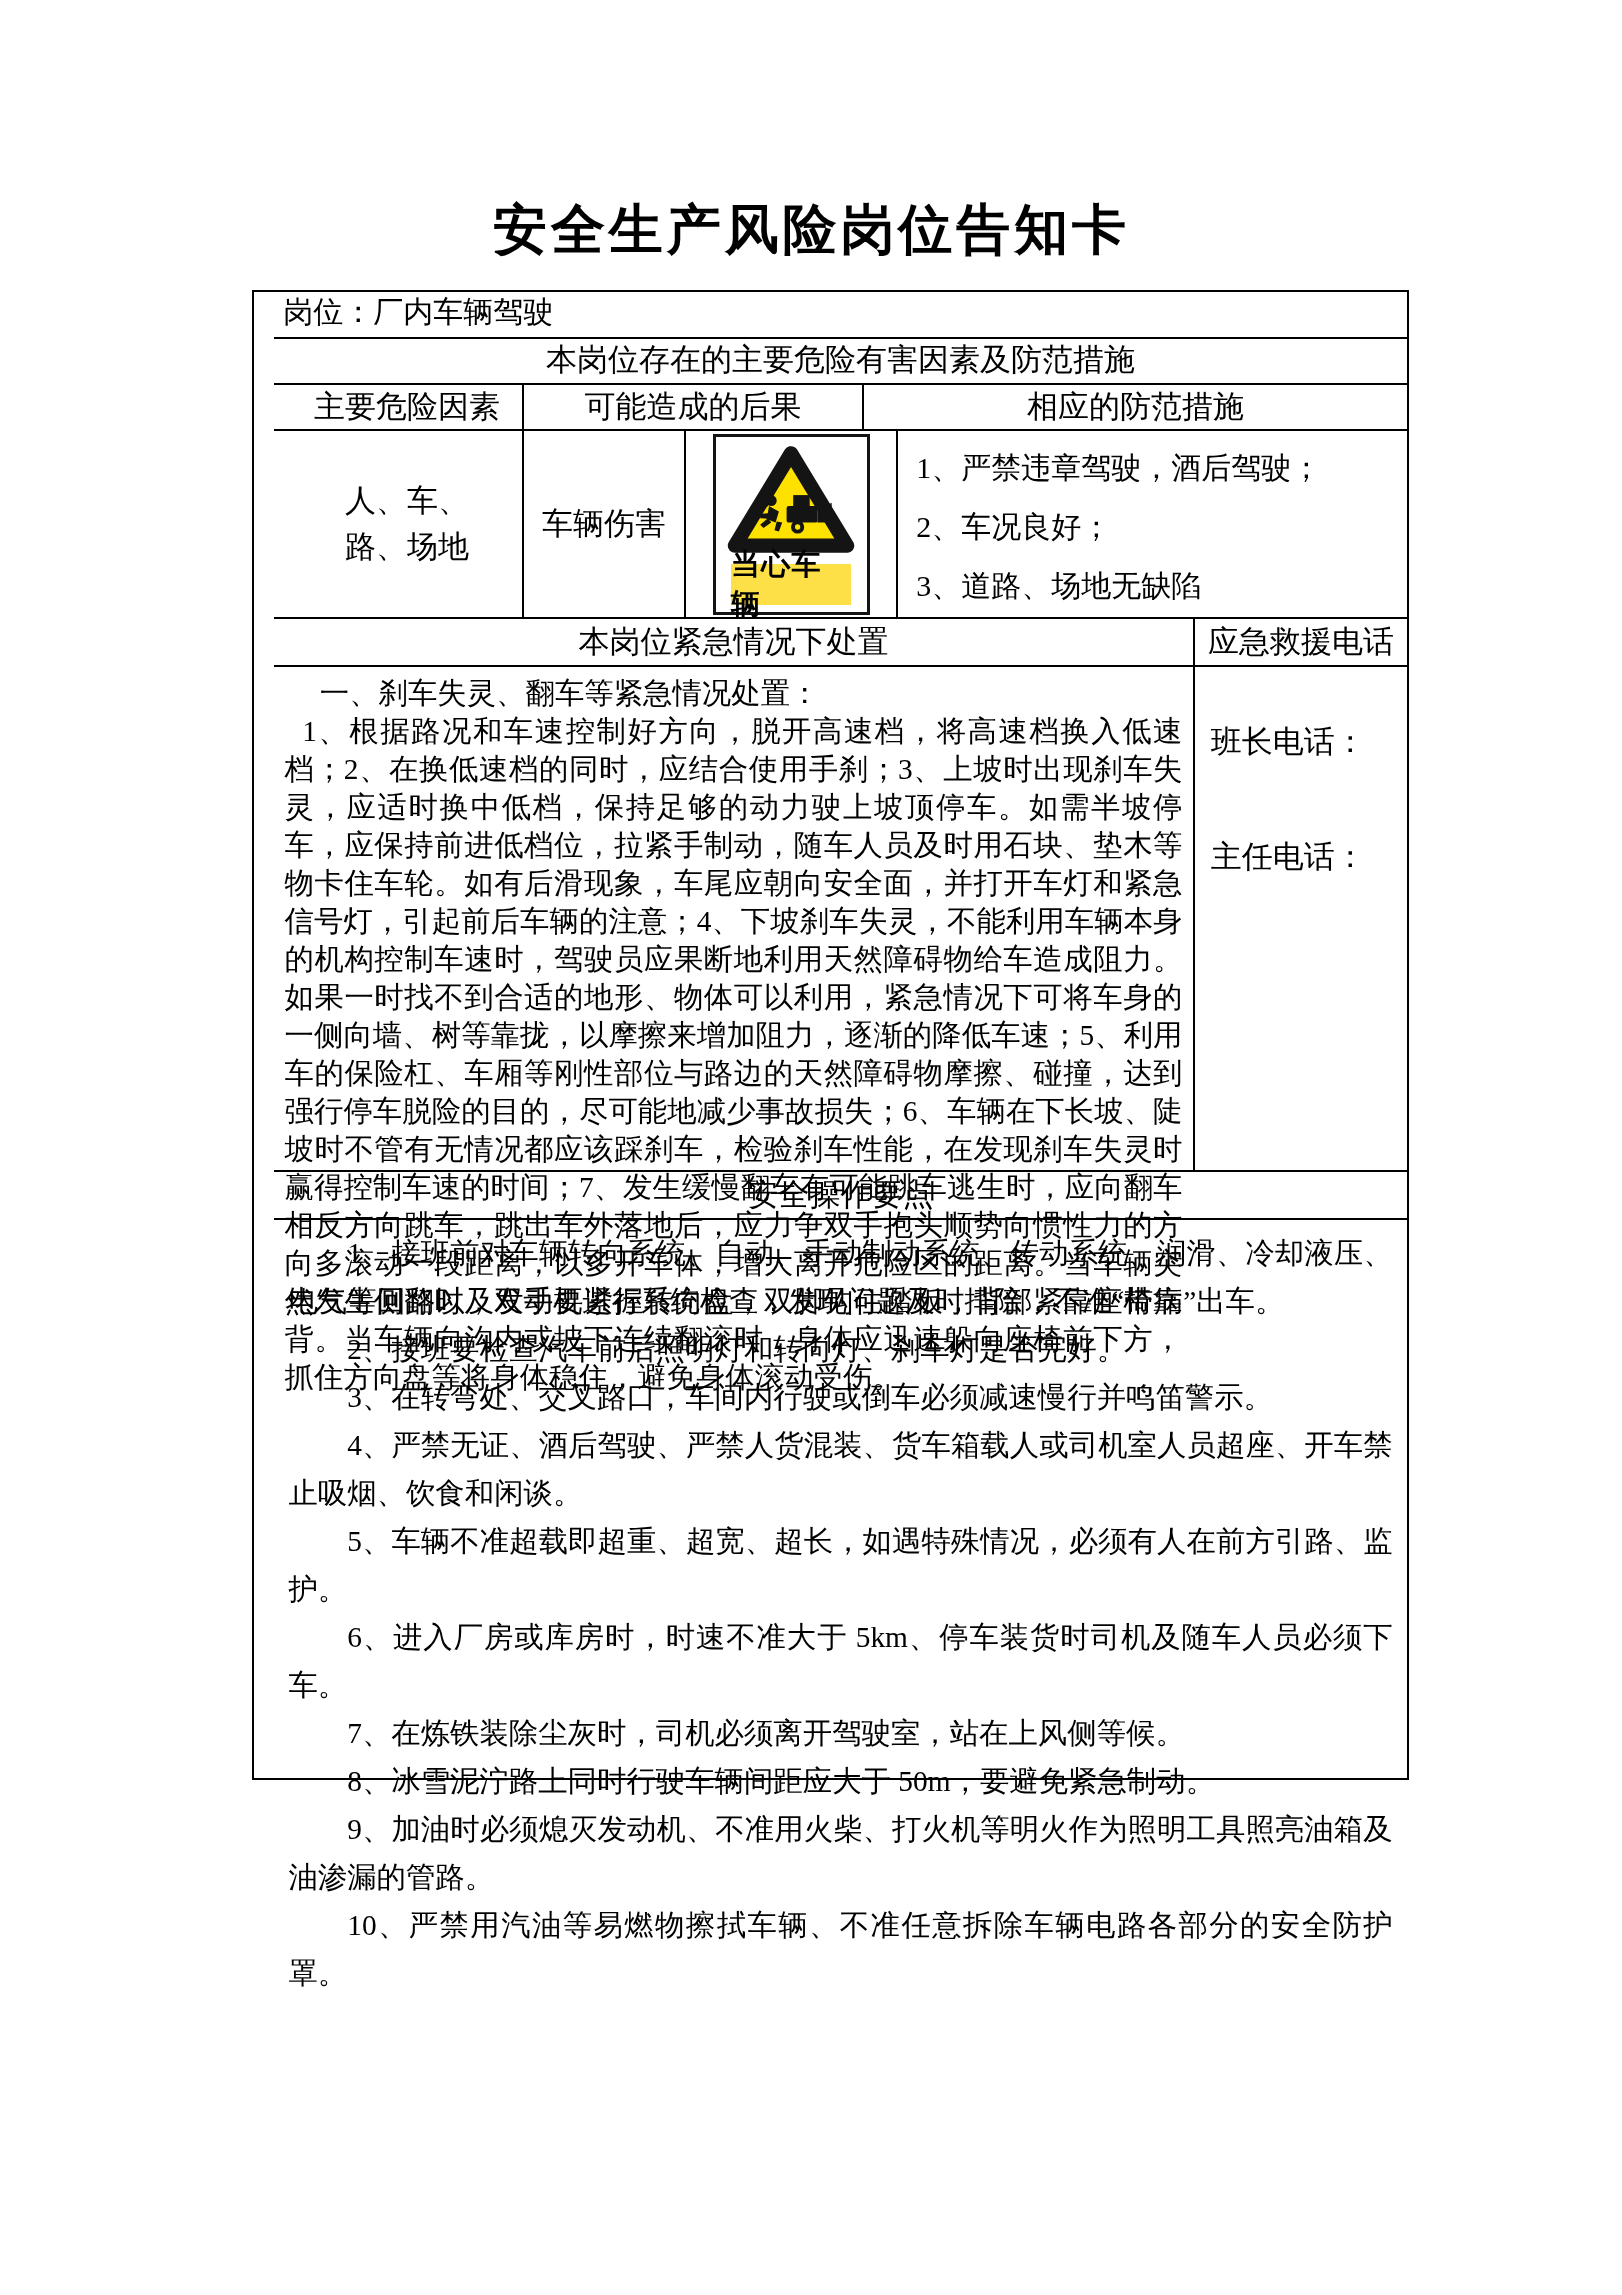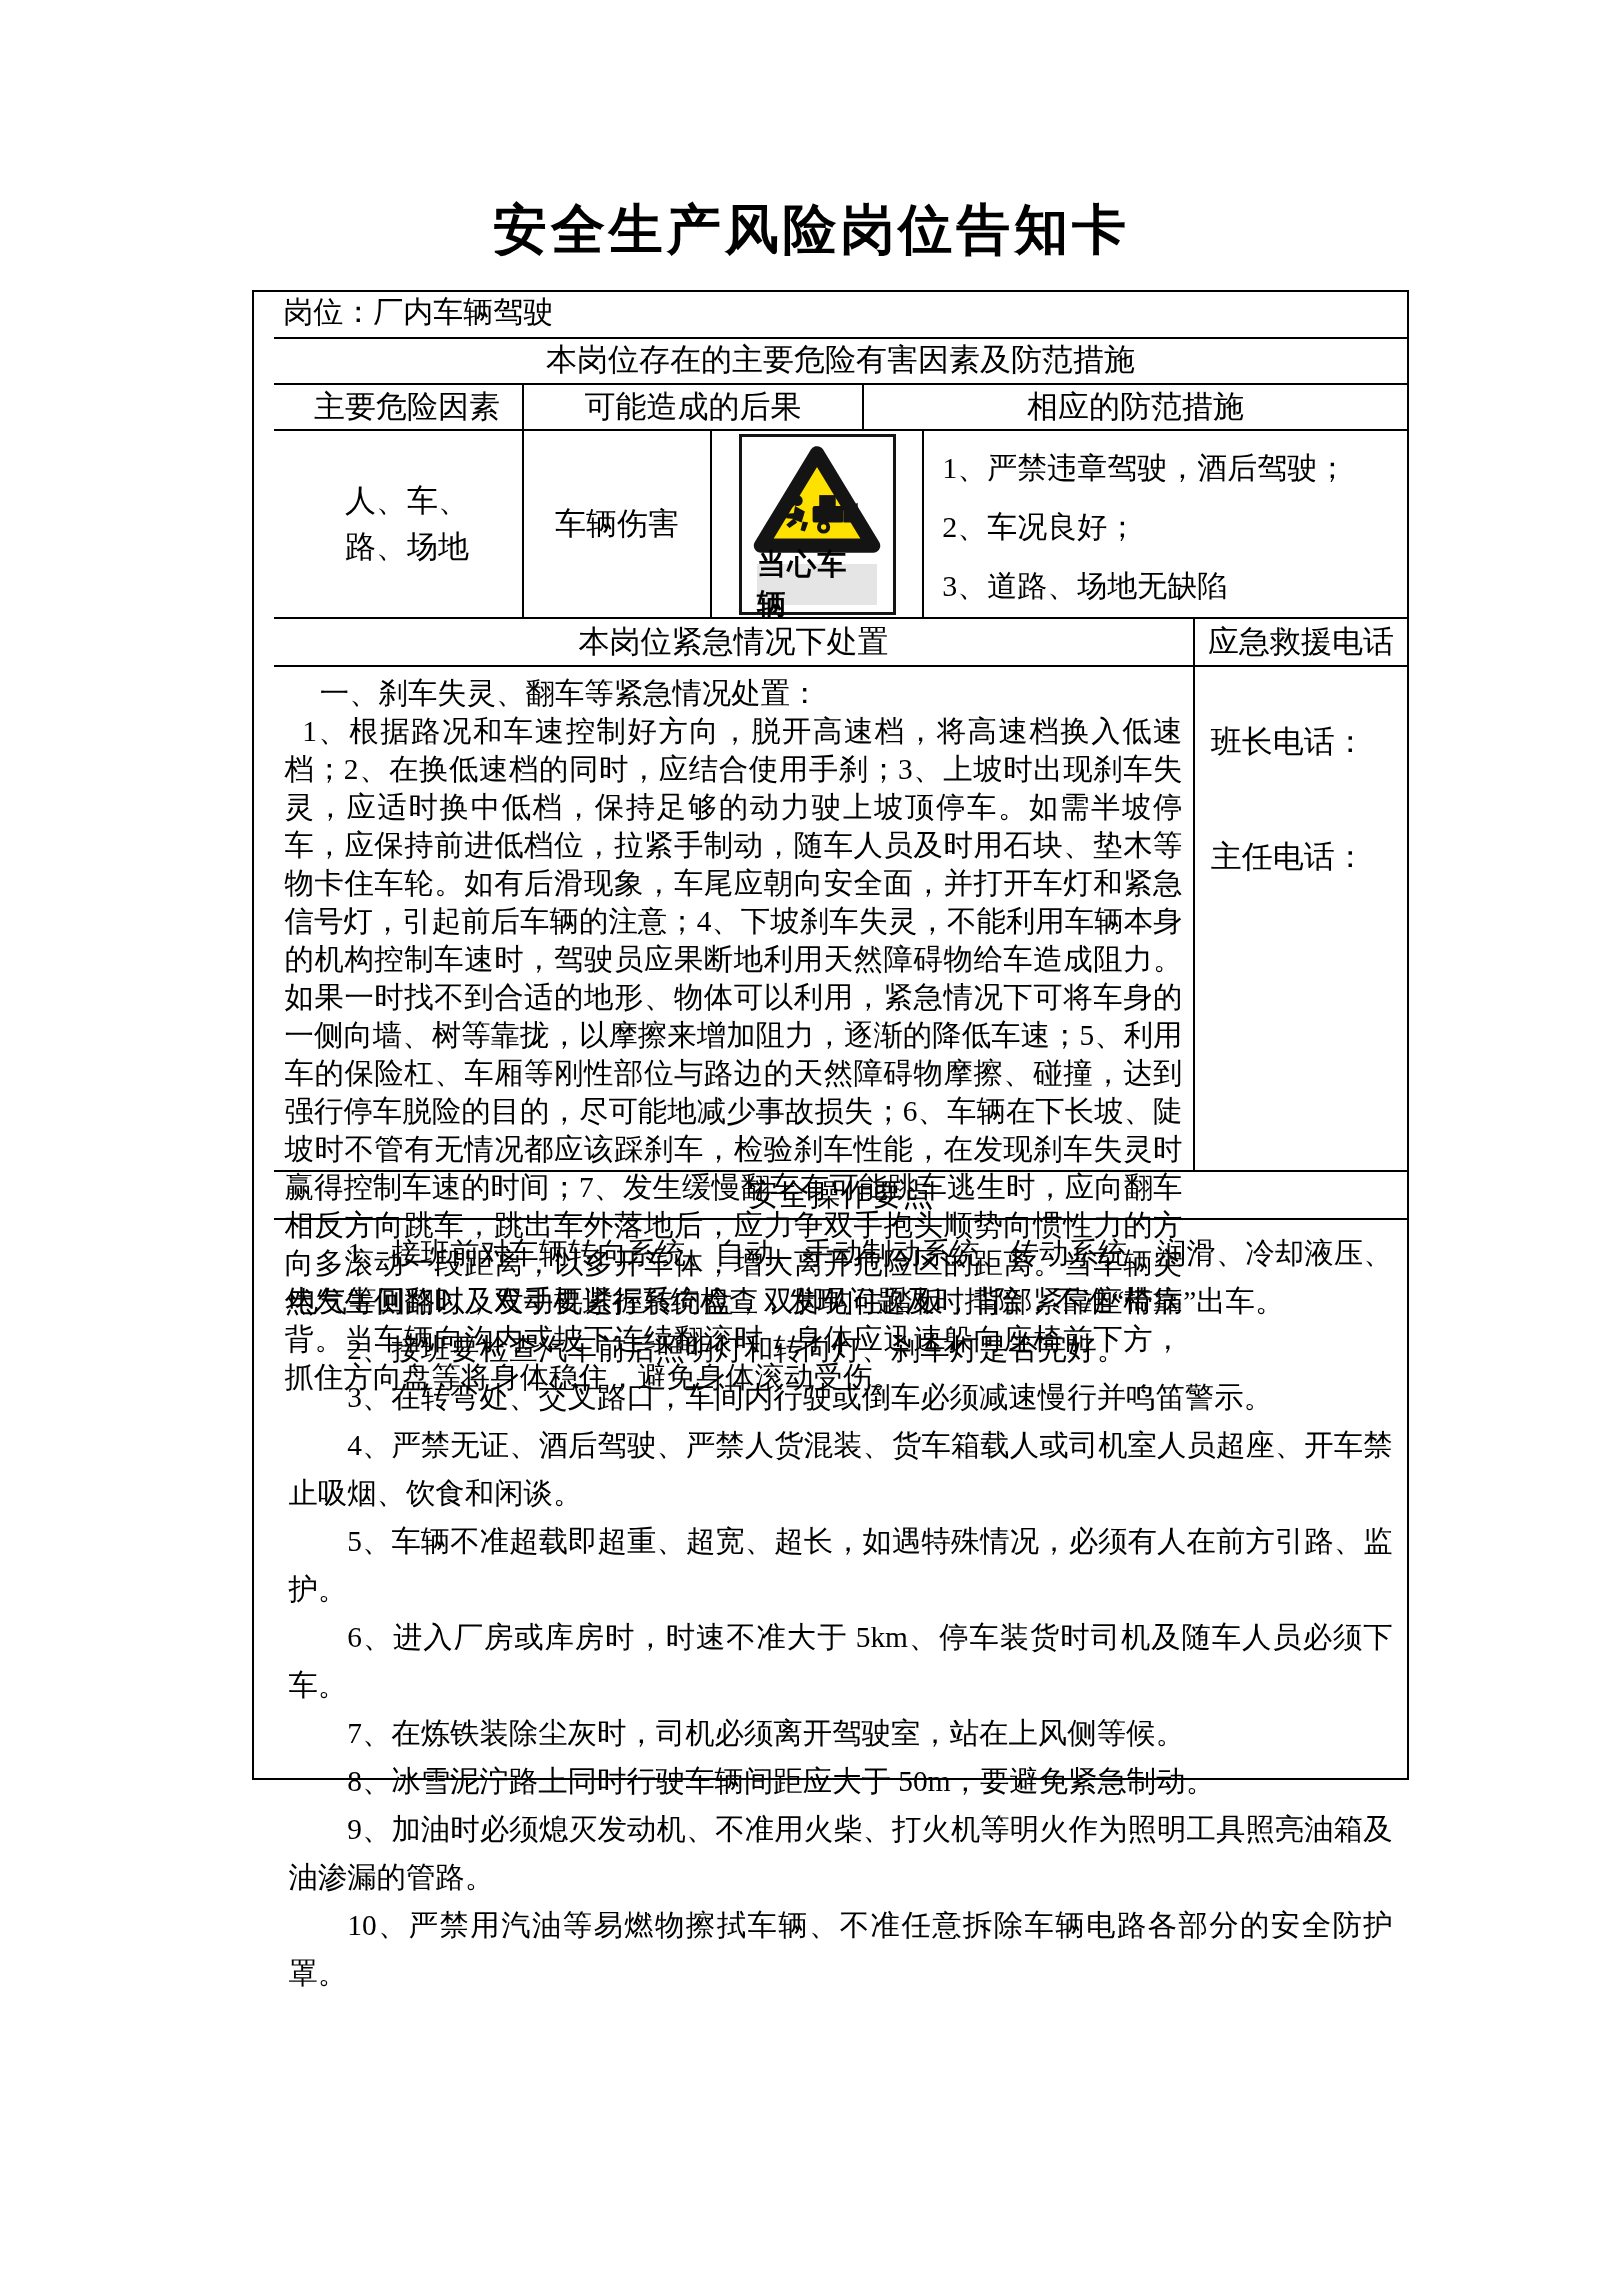--- a/index.html
+++ b/index.html
@@ -40,36 +40,36 @@
 
   .r3 { height:46px; }
   .r3 .cell { display:flex; align-items:center; justify-content:center; font-size:31px; }
   .w-factor { width:230px;margin-left:18px; }
   .r3 .w-conseq { width:340px; }
   .r3 .w-meas { flex:1; }
 
   .r4 { height:188px; }
   .r4 .cell { display:flex; align-items:center; justify-content:center; }
   .r4 .w-factor { font-size:31px; text-align:center; white-space:pre-line; line-height:1.5; }
-  .r4 .w-conseq-a { width:188px; font-size:31px; }
+  .r4 .w-conseq-a { width:162px; font-size:31px; }
   .r4 .w-sign { width:212px; }
   .r4 .w-meas { flex:1; display:block; font-size:30px; line-height:59px; padding:6.5px 6.5px 0 18.3px; }
 
   .sign {
     width:157px; height:181px;
     border:3.9px solid #141414;
     background:#ffffff;
     display:flex; flex-direction:column;
     align-items:center; justify-content:space-between;
     padding:6.5px 5.2px 6.5px 5.2px;
   }
   .sign svg { display:block; }
   .sign-label {
     width:120px; height:41px;
-    background:#e5e5e5;
+    background:#fde047;
     display:flex; align-items:center; justify-content:center;
     font-size:29px; font-weight:bold;
     font-family:"Liberation Sans","DejaVu Sans",sans-serif;
     letter-spacing:1.3px;
   }
 
   .r5 { height:48px; }
   .r5 .cell { display:flex; align-items:center; justify-content:center; font-size:31px; }
   .w-left { width:919px; }
   .w-right { flex:1; }

